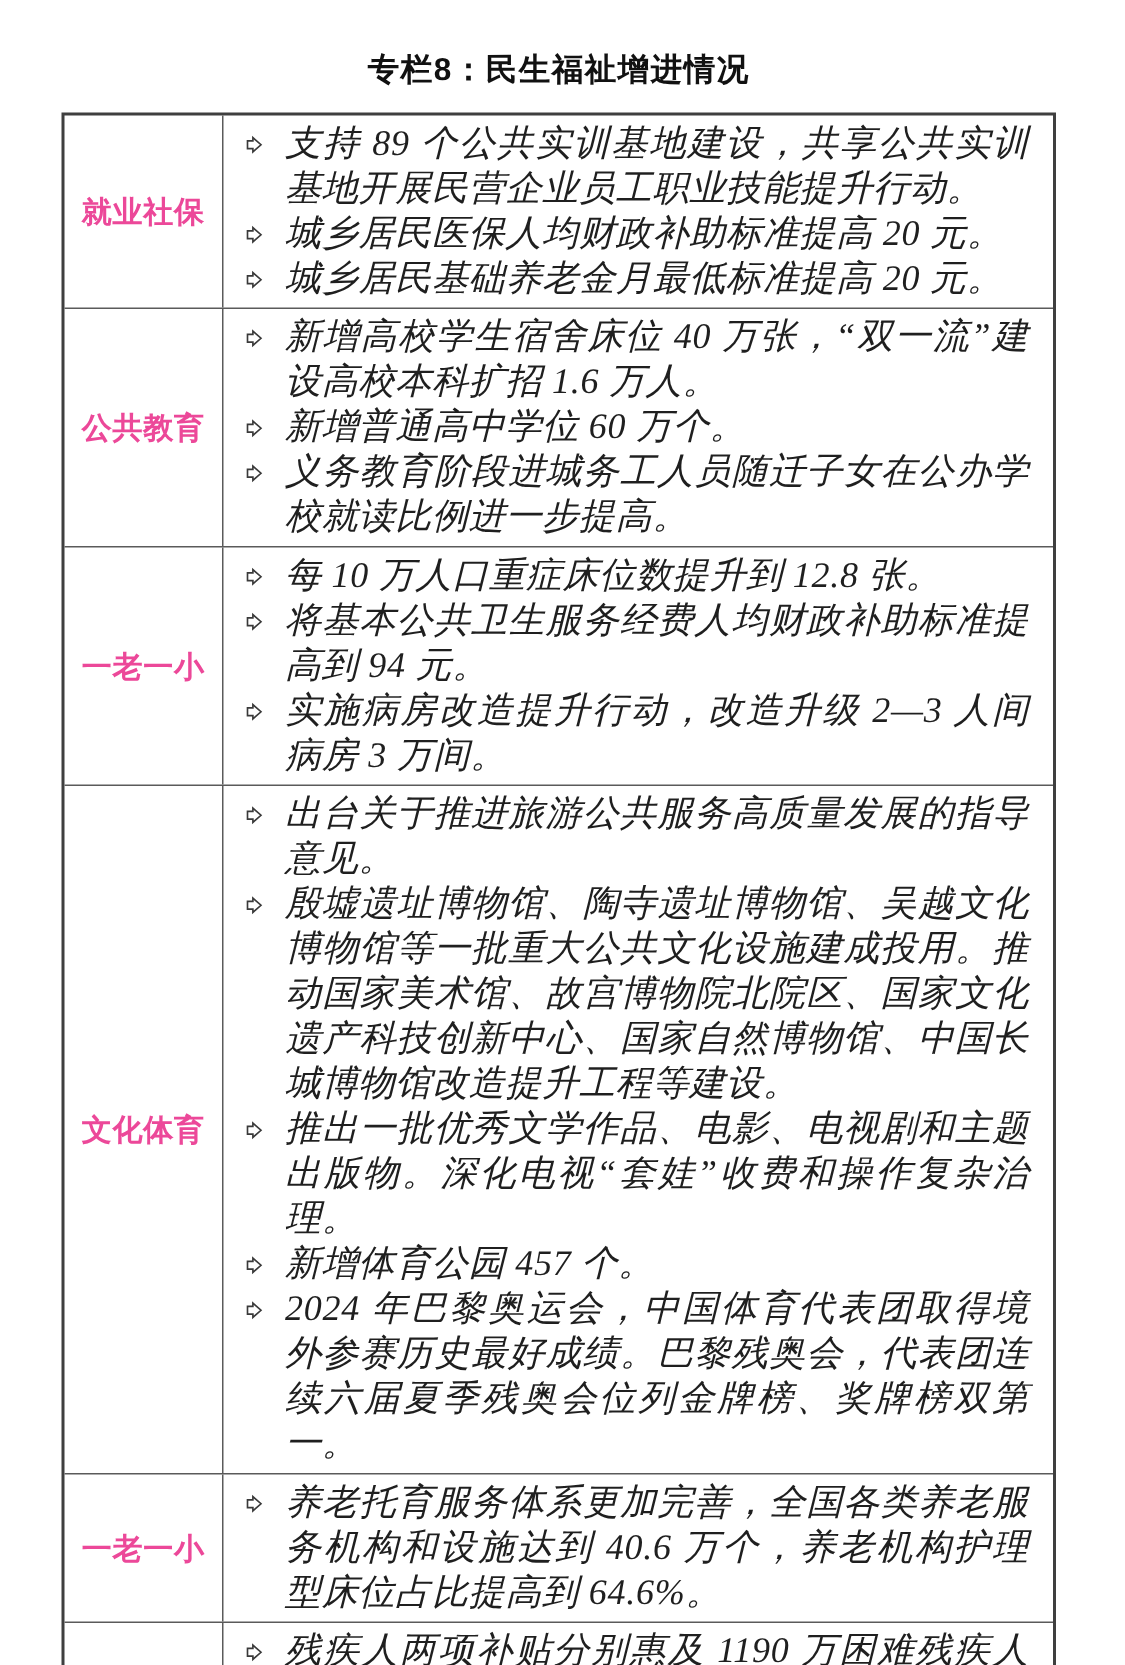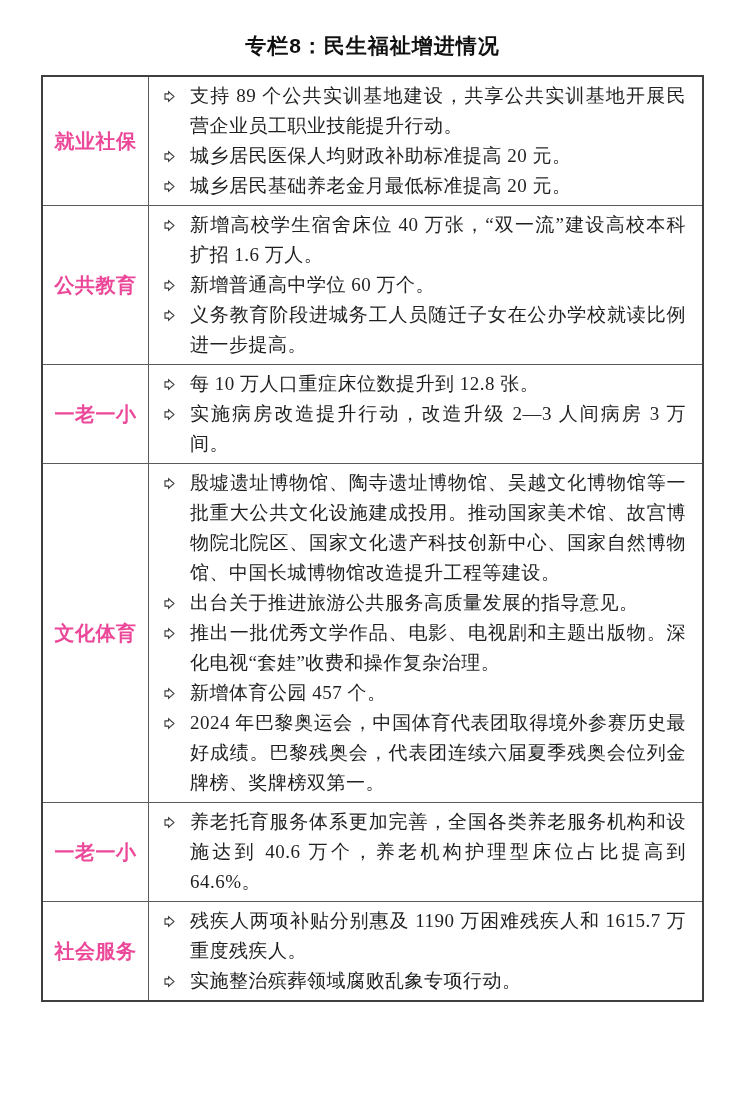--- a/index.html
+++ b/index.html
@@ -74,25 +74,26 @@
     line-height: 30px;
     height: 30px;
     display: flex;
     align-items: center;
   }
   .bullet-wrap svg {
     display: block;
   }
   .item-text {
     flex: 1;
-    font-size: 19px;
+    font-size: 24px;
     line-height: 30px;
     text-align: justify;
     letter-spacing: 0.5px;
     color: #1f1f1f;
+    font-style: italic;
   }
 </style>
 </head>
 <body>
 
 <div class="page">
   <div class="title">专栏8：民生福祉增进情况</div>
   <div class="wb-table">
   <div class="row">
     <div class="cat-cell">就业社保</div>
@@ -163,20 +164,28 @@
     <div class="items-cell">
   <div class="item">
     <span class="bullet-wrap">
       <svg width="13" height="13" viewBox="0 0 13 13" aria-hidden="true">
         <polygon points="2,3.9 5.6,3.9 5.6,1.7 11,6.5 5.6,11.3 5.6,9.1 2,9.1" fill="#ffffff" stroke="#3a3a3a" stroke-width="1.1" stroke-linejoin="miter"></polygon>
       </svg>
     </span>
     <span class="item-text">每 10 万人口重症床位数提升到 12.8 张。</span>
   </div>
 
+  <div class="item">
+    <span class="bullet-wrap">
+      <svg width="13" height="13" viewBox="0 0 13 13" aria-hidden="true">
+        <polygon points="2,3.9 5.6,3.9 5.6,1.7 11,6.5 5.6,11.3 5.6,9.1 2,9.1" fill="#ffffff" stroke="#3a3a3a" stroke-width="1.1" stroke-linejoin="miter"></polygon>
+      </svg>
+    </span>
+    <span class="item-text">将基本公共卫生服务经费人均财政补助标准提高到 94 元。</span>
+  </div>
 
   <div class="item">
     <span class="bullet-wrap">
       <svg width="13" height="13" viewBox="0 0 13 13" aria-hidden="true">
         <polygon points="2,3.9 5.6,3.9 5.6,1.7 11,6.5 5.6,11.3 5.6,9.1 2,9.1" fill="#ffffff" stroke="#3a3a3a" stroke-width="1.1" stroke-linejoin="miter"></polygon>
       </svg>
     </span>
     <span class="item-text">实施病房改造提升行动，改造升级 2—3 人间病房 3 万间。</span>
   </div>
 </div>
@@ -184,38 +193,38 @@
 
   <div class="row">
     <div class="cat-cell">文化体育</div>
     <div class="items-cell">
   <div class="item">
     <span class="bullet-wrap">
       <svg width="13" height="13" viewBox="0 0 13 13" aria-hidden="true">
         <polygon points="2,3.9 5.6,3.9 5.6,1.7 11,6.5 5.6,11.3 5.6,9.1 2,9.1" fill="#ffffff" stroke="#3a3a3a" stroke-width="1.1" stroke-linejoin="miter"></polygon>
       </svg>
     </span>
+    <span class="item-text">出台关于推进旅游公共服务高质量发展的指导意见。</span>
+  </div>
+
+  <div class="item">
+    <span class="bullet-wrap">
+      <svg width="13" height="13" viewBox="0 0 13 13" aria-hidden="true">
+        <polygon points="2,3.9 5.6,3.9 5.6,1.7 11,6.5 5.6,11.3 5.6,9.1 2,9.1" fill="#ffffff" stroke="#3a3a3a" stroke-width="1.1" stroke-linejoin="miter"></polygon>
+      </svg>
+    </span>
     <span class="item-text">殷墟遗址博物馆、陶寺遗址博物馆、吴越文化博物馆等一批重大公共文化设施建成投用。推动国家美术馆、故宫博物院北院区、国家文化遗产科技创新中心、国家自然博物馆、中国长城博物馆改造提升工程等建设。</span>
   </div>
 
   <div class="item">
     <span class="bullet-wrap">
       <svg width="13" height="13" viewBox="0 0 13 13" aria-hidden="true">
         <polygon points="2,3.9 5.6,3.9 5.6,1.7 11,6.5 5.6,11.3 5.6,9.1 2,9.1" fill="#ffffff" stroke="#3a3a3a" stroke-width="1.1" stroke-linejoin="miter"></polygon>
       </svg>
     </span>
-    <span class="item-text">出台关于推进旅游公共服务高质量发展的指导意见。</span>
-  </div>
-
-  <div class="item">
-    <span class="bullet-wrap">
-      <svg width="13" height="13" viewBox="0 0 13 13" aria-hidden="true">
-        <polygon points="2,3.9 5.6,3.9 5.6,1.7 11,6.5 5.6,11.3 5.6,9.1 2,9.1" fill="#ffffff" stroke="#3a3a3a" stroke-width="1.1" stroke-linejoin="miter"></polygon>
-      </svg>
-    </span>
     <span class="item-text">推出一批优秀文学作品、电影、电视剧和主题出版物。深化电视“套娃”收费和操作复杂治理。</span>
   </div>
 
   <div class="item">
     <span class="bullet-wrap">
       <svg width="13" height="13" viewBox="0 0 13 13" aria-hidden="true">
         <polygon points="2,3.9 5.6,3.9 5.6,1.7 11,6.5 5.6,11.3 5.6,9.1 2,9.1" fill="#ffffff" stroke="#3a3a3a" stroke-width="1.1" stroke-linejoin="miter"></polygon>
       </svg>
     </span>
     <span class="item-text">新增体育公园 457 个。</span>

